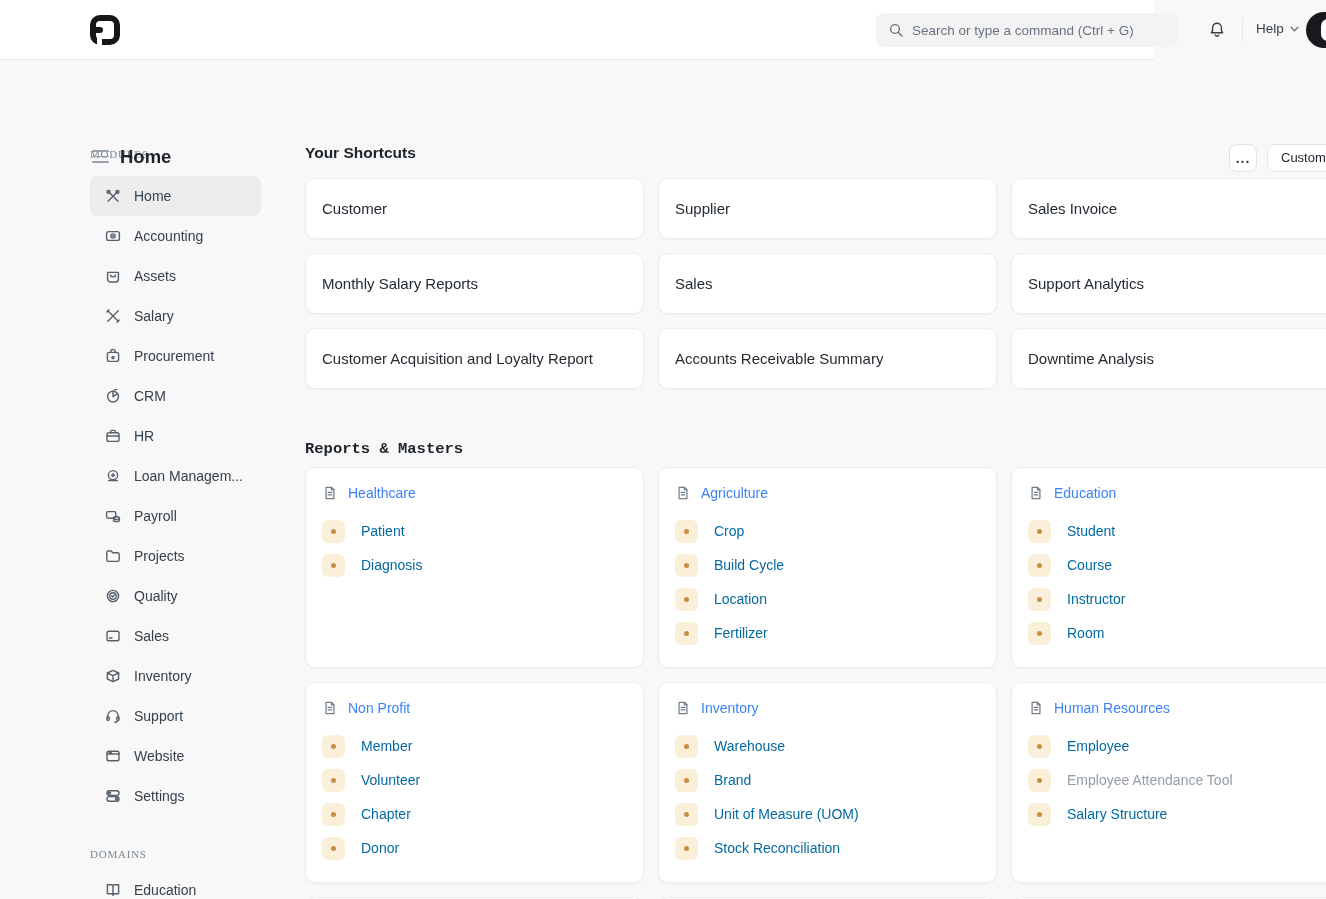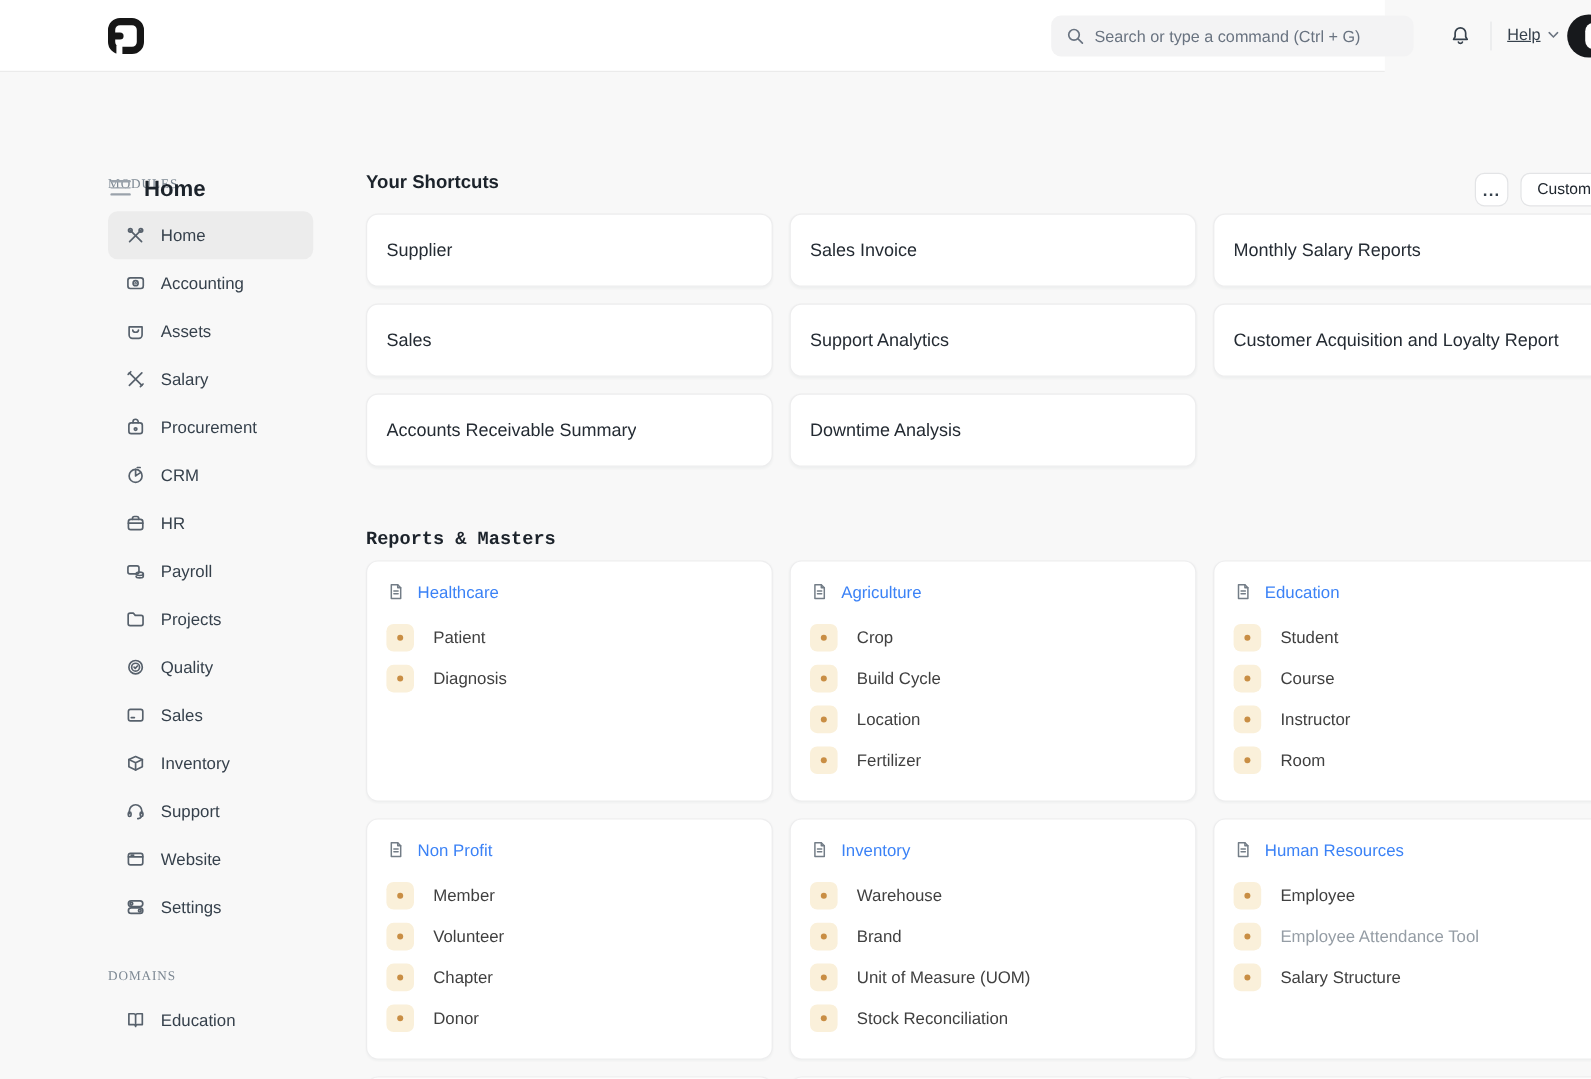--- a/index.html
+++ b/index.html
@@ -25,21 +25,21 @@
     background:#f3f3f4; border-radius:8px; display:flex; align-items:center;
     gap:8px; padding:0 12px; }
   .searchbar input { border:none; outline:none; background:transparent; flex:1;
     font-size:13.5px; color:#4c5662; font-family:inherit; }
   .searchbar input::placeholder { color:#697380; opacity:1; }
   .icon { display:inline-flex; align-items:center; justify-content:center; flex:0 0 auto; }
   .icon svg { display:block; }
   .bell-btn { position:absolute; left:1206px; top:19px; width:22px; height:22px; cursor:pointer; }
   .topbar-divider { position:absolute; left:1242px; top:18px; width:1px; height:24px; background:#e4e6e8; }
   .help-menu { position:absolute; left:1256px; top:21px; display:flex; align-items:center; gap:6px;
-    font-size:13.5px; color:#36414c; cursor:pointer;text-decoration:underline; }
+    font-size:13.5px; color:#36414c; cursor:pointer; }
   .avatar { position:absolute; left:1306px; top:12px; width:36px; height:36px; border-radius:50%;
     background:#17191c; overflow:hidden; }
   .avatar::after { content:""; position:absolute; left:15px; top:7px; width:14px; height:22px;
     background:#ffffff; border-radius:7px 0 0 7px; }
   
   .page-head { position:absolute; left:0; top:60px; width:1326px; height:58px; z-index:5; }
   .side-toggle { position:absolute; left:92px; top:90px; width:17px; height:13px;
     display:flex; flex-direction:column; justify-content:space-between; cursor:pointer; }
   .side-toggle i { display:block; height:1.8px; background:#9aa2ab; border-radius:1px; }
   .page-title { position:absolute; left:120px; top:86px; font-size:18.5px; font-weight:700; color:#1c232b; }
@@ -76,21 +76,21 @@
     grid-template-columns:repeat(3,339px); gap:14px; grid-auto-rows:201px; }
   .rm-card { background:#fff; border:1px solid #ededee; border-radius:10px;
     box-shadow:0 1px 2px rgba(25,39,52,.04); padding:17px 16px 0; }
   .rm-card-head { display:flex; align-items:center; gap:10px; margin-bottom:13px; }
   .rm-card-head .icon { color:#737d87; }
   .rm-card-title { font-size:14px; font-weight:500; color:#3b82f6; }
   .rm-item { height:34px; display:flex; align-items:center; gap:16px; cursor:pointer; }
   .bullet { width:23px; height:23px; border-radius:6px; background:#faf0da;
     display:flex; align-items:center; justify-content:center; }
   .bullet i { width:5px; height:5px; border-radius:50%; background:#c98e44; }
-  .rm-item-label { font-size:14px; color:#404040; }
+  .rm-item-label { font-size:14px; color:#0369a1; }
   .rm-item-label.dim { color:#959da5; }
 </style>
 </head>
 <body>
 
 <div class="topbar">
   <div class="logo">
     <span class="dash"></span>
     <span class="slit"></span>
   </div>
@@ -197,20 +197,29 @@
           <svg width="18" height="18" viewBox="0 0 18 18" fill="none" stroke="currentColor" stroke-width="1.4" stroke-linecap="round" stroke-linejoin="round">
             <rect x="3" y="5.8" width="12" height="8.6" rx="2"></rect>
             <path d="M6.4 5.8 v-0.8 a1.6 1.6 0 0 1 1.6-1.6 h2 a1.6 1.6 0 0 1 1.6 1.6 v0.8 M3 9 h12"></path>
           </svg>
         </span>
         <span class="side-label">HR</span>
       </div>
       <div class="side-item">
         <span class="icon">
           <svg width="18" height="18" viewBox="0 0 18 18" fill="none" stroke="currentColor" stroke-width="1.4" stroke-linecap="round" stroke-linejoin="round">
+            <circle cx="9" cy="8.2" r="4.6"></circle>
+            <path d="M7.4 8.2 h3.2 M9 6.6 v3.2 M4.6 13.6 h8.8"></path>
+          </svg>
+        </span>
+        <span class="side-label">Loan Managem...</span>
+      </div>
+      <div class="side-item">
+        <span class="icon">
+          <svg width="18" height="18" viewBox="0 0 18 18" fill="none" stroke="currentColor" stroke-width="1.4" stroke-linecap="round" stroke-linejoin="round">
             <rect x="2.6" y="4.6" width="9.2" height="6.6" rx="1.6"></rect>
             <ellipse cx="12.4" cy="11.2" rx="3" ry="1.4"></ellipse>
             <path d="M9.4 13.2 a3 1.4 0 0 0 6 0 v-2"></path>
           </svg>
         </span>
         <span class="side-label">Payroll</span>
       </div>
       <div class="side-item">
         <span class="icon">
           <svg width="18" height="18" viewBox="0 0 18 18" fill="none" stroke="currentColor" stroke-width="1.4" stroke-linecap="round" stroke-linejoin="round">
@@ -290,20 +299,23 @@
           </span>
           <span class="side-label">Education</span>
         </div>
       </div>
   </div>
 </div>
 
 <div class="main">
   <h2 class="sec-title shortcuts-title">Your Shortcuts</h2>
   <div class="shortcut-grid">
+      <div class="shortcut-card">
+        <span class="shortcut-label">Customer</span>
+      </div>
       <div class="shortcut-card">
         <span class="shortcut-label">Supplier</span>
       </div>
       <div class="shortcut-card">
         <span class="shortcut-label">Sales Invoice</span>
       </div>
       <div class="shortcut-card">
         <span class="shortcut-label">Monthly Salary Reports</span>
       </div>
       <div class="shortcut-card">

